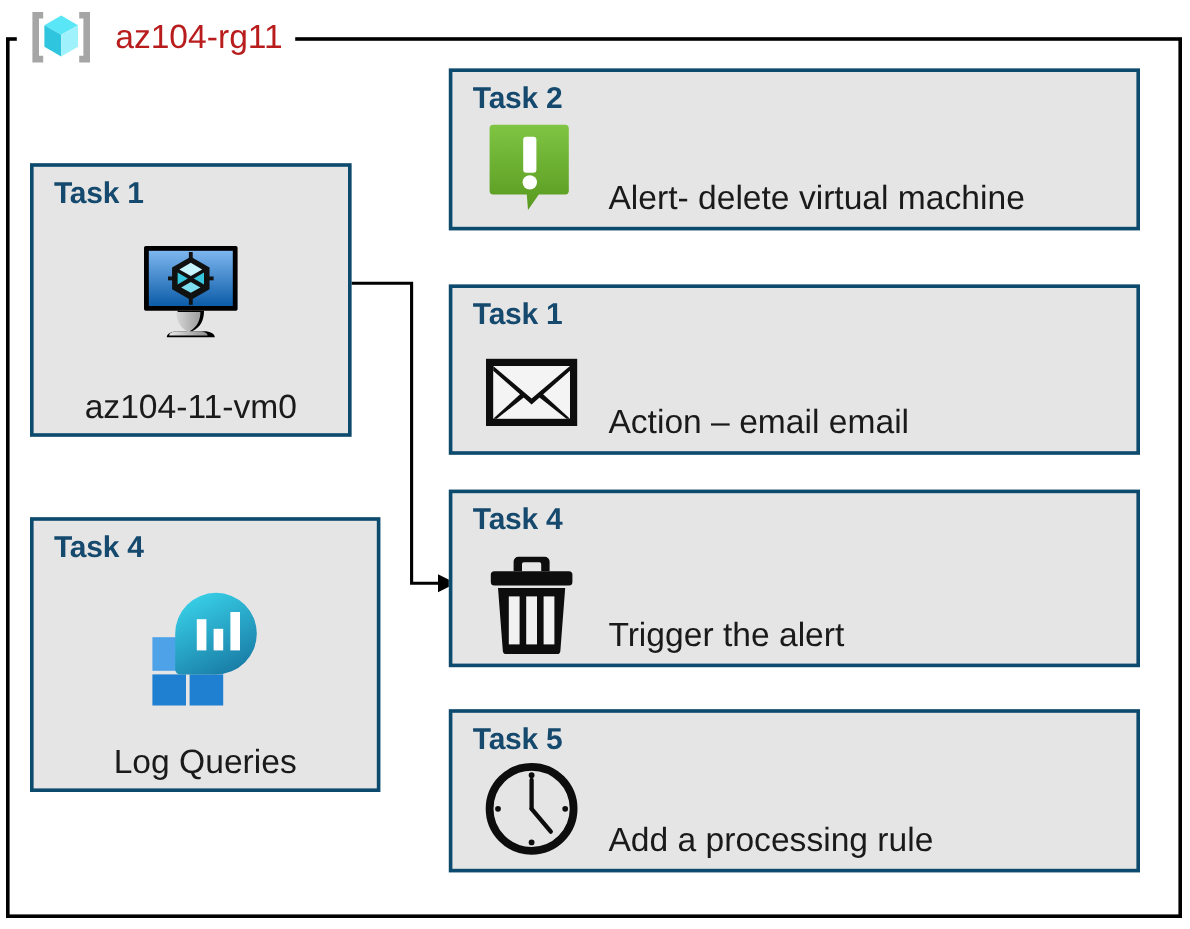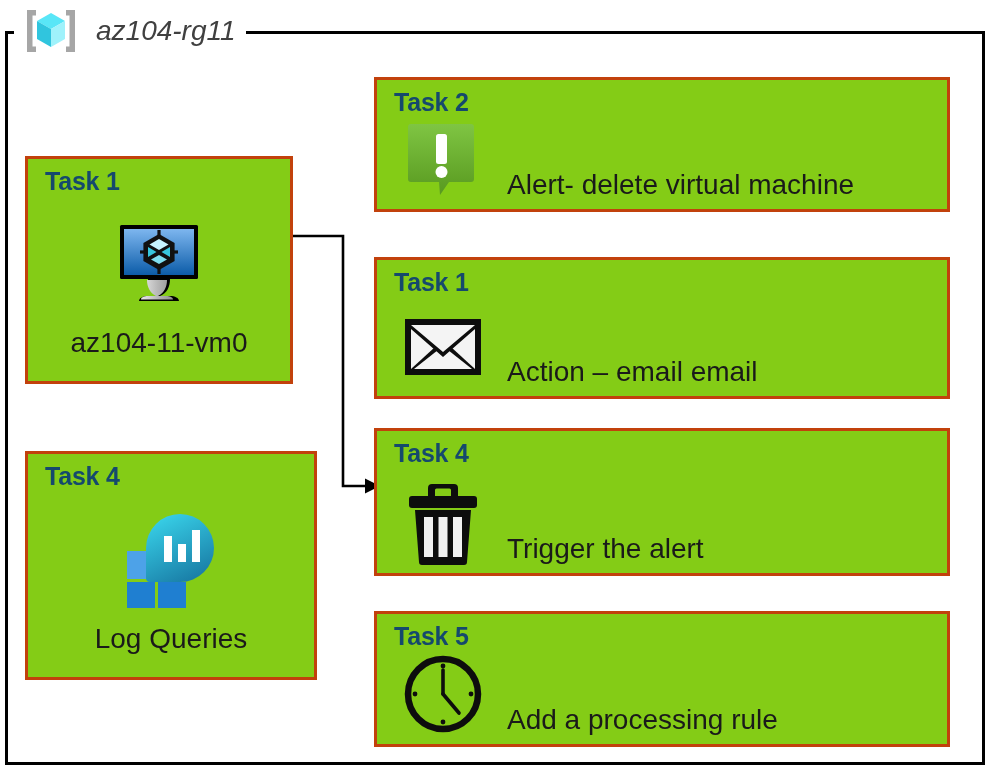--- a/index.html
+++ b/index.html
@@ -21,36 +21,34 @@
   .rg-header {
     position: absolute;
     left: 14px; top: 0px;
     height: 62px;
     display: flex; align-items: center;
     background: #fff;
     padding: 0 10px 0 6px;
     z-index: 5;
   }
   .rg-title {
-    font-size: 28px; color: #404040;
+    font-size: 28px; color: #b91c1c;
     margin-left: 14px;
     white-space: nowrap;
-    font-style: italic;
   }
 
   
   .rg-icon { position: relative; width: 62px; height: 50px; flex: 0 0 auto; }
   .rg-icon svg { position: absolute; left: 0; top: 0; }
 
   
   .card {
     position: absolute;
-    background: #84cc16;
-    border: 3px solid #c2410c;
-    margin-top: 20px;
+    background: #e5e5e5;
+    border: 3px solid #0c4a6e;
   }
   .card-title {
     position: absolute;
     left: 17px; top: 8px;
     font-size: 25px; font-weight: bold;
     color: #15496d;
     letter-spacing: -0.2px;
   }
   .card-label {
     font-size: 28px; color: #1a1a1a;
@@ -59,21 +57,21 @@
 
   
   .card-v .icon-wrap {
     position: absolute;
     left: 0; right: 0; top: 56px;
     display: flex; justify-content: center; align-items: center;
     height: 96px;
   }
   .card-v .card-label {
     position: absolute;
-    left: 0; right: 0; bottom: 22px;
+    left: 0; right: 0; bottom: 6px;
     text-align: center;
   }
 
   
   .card-h .row {
     position: absolute;
     left: 24px; right: 10px; top: 46px; bottom: 8px;
     display: flex; align-items: flex-end;
   }
   .card-h .icon-wrap {

